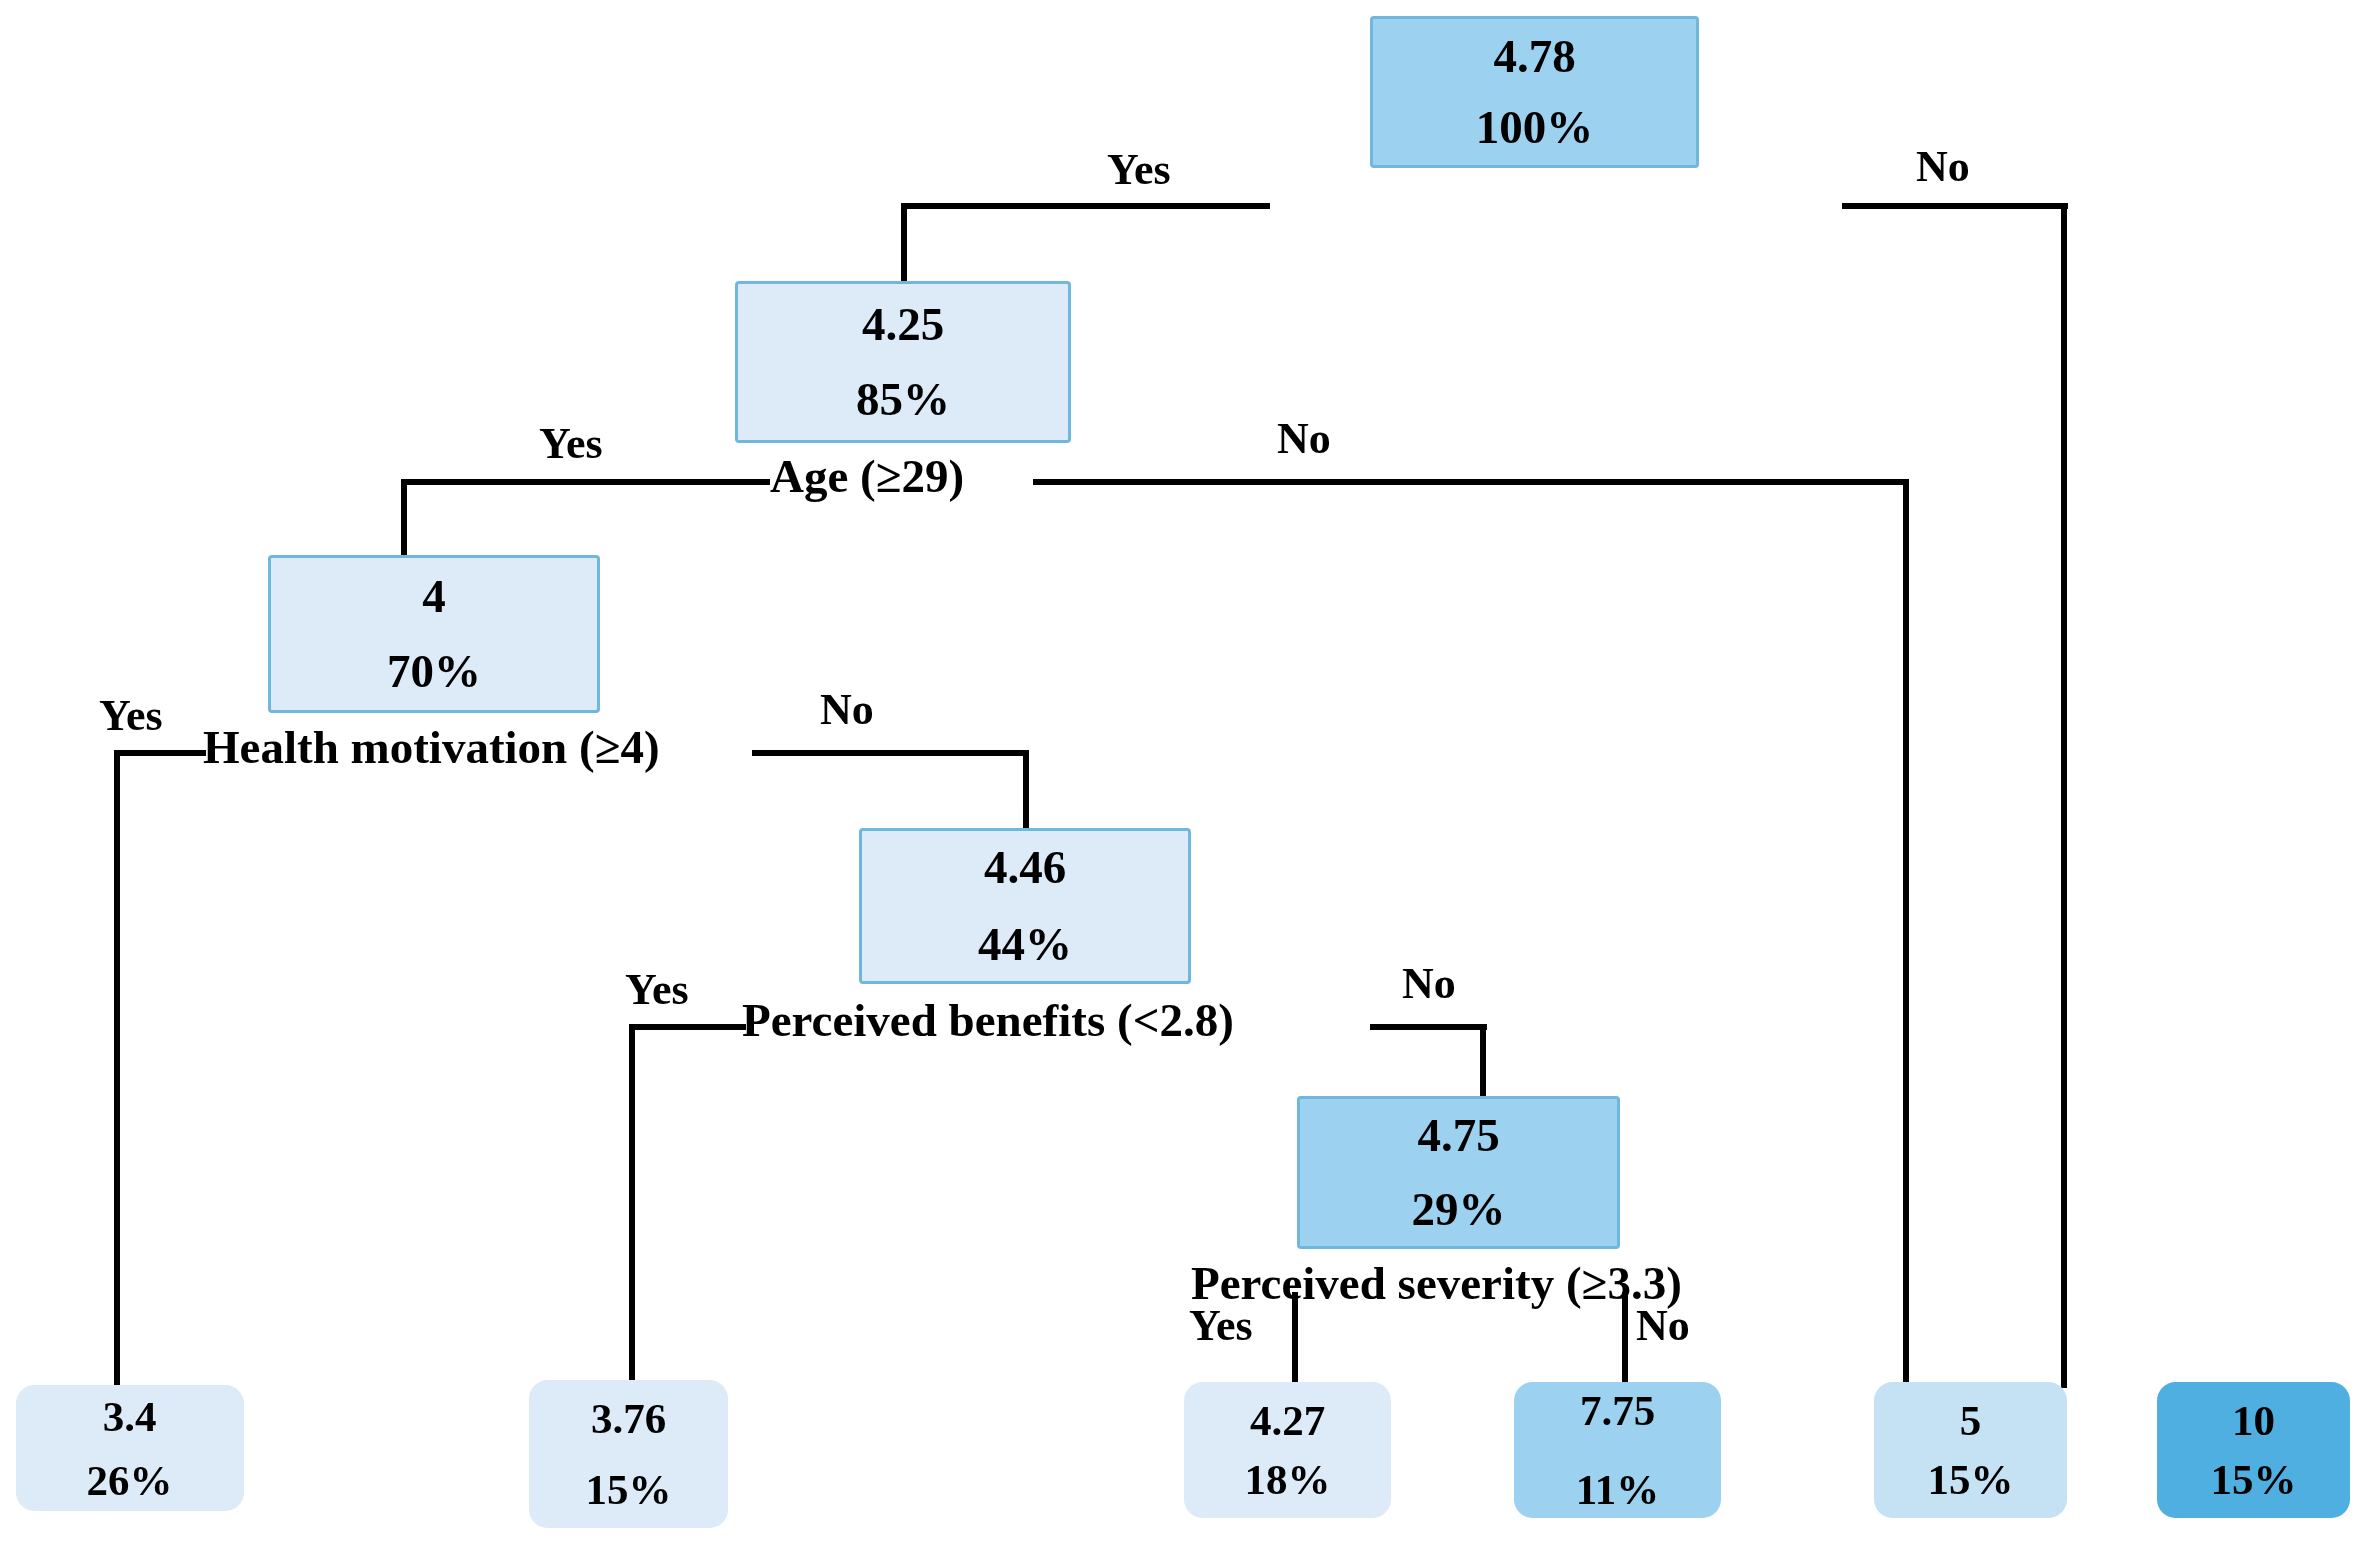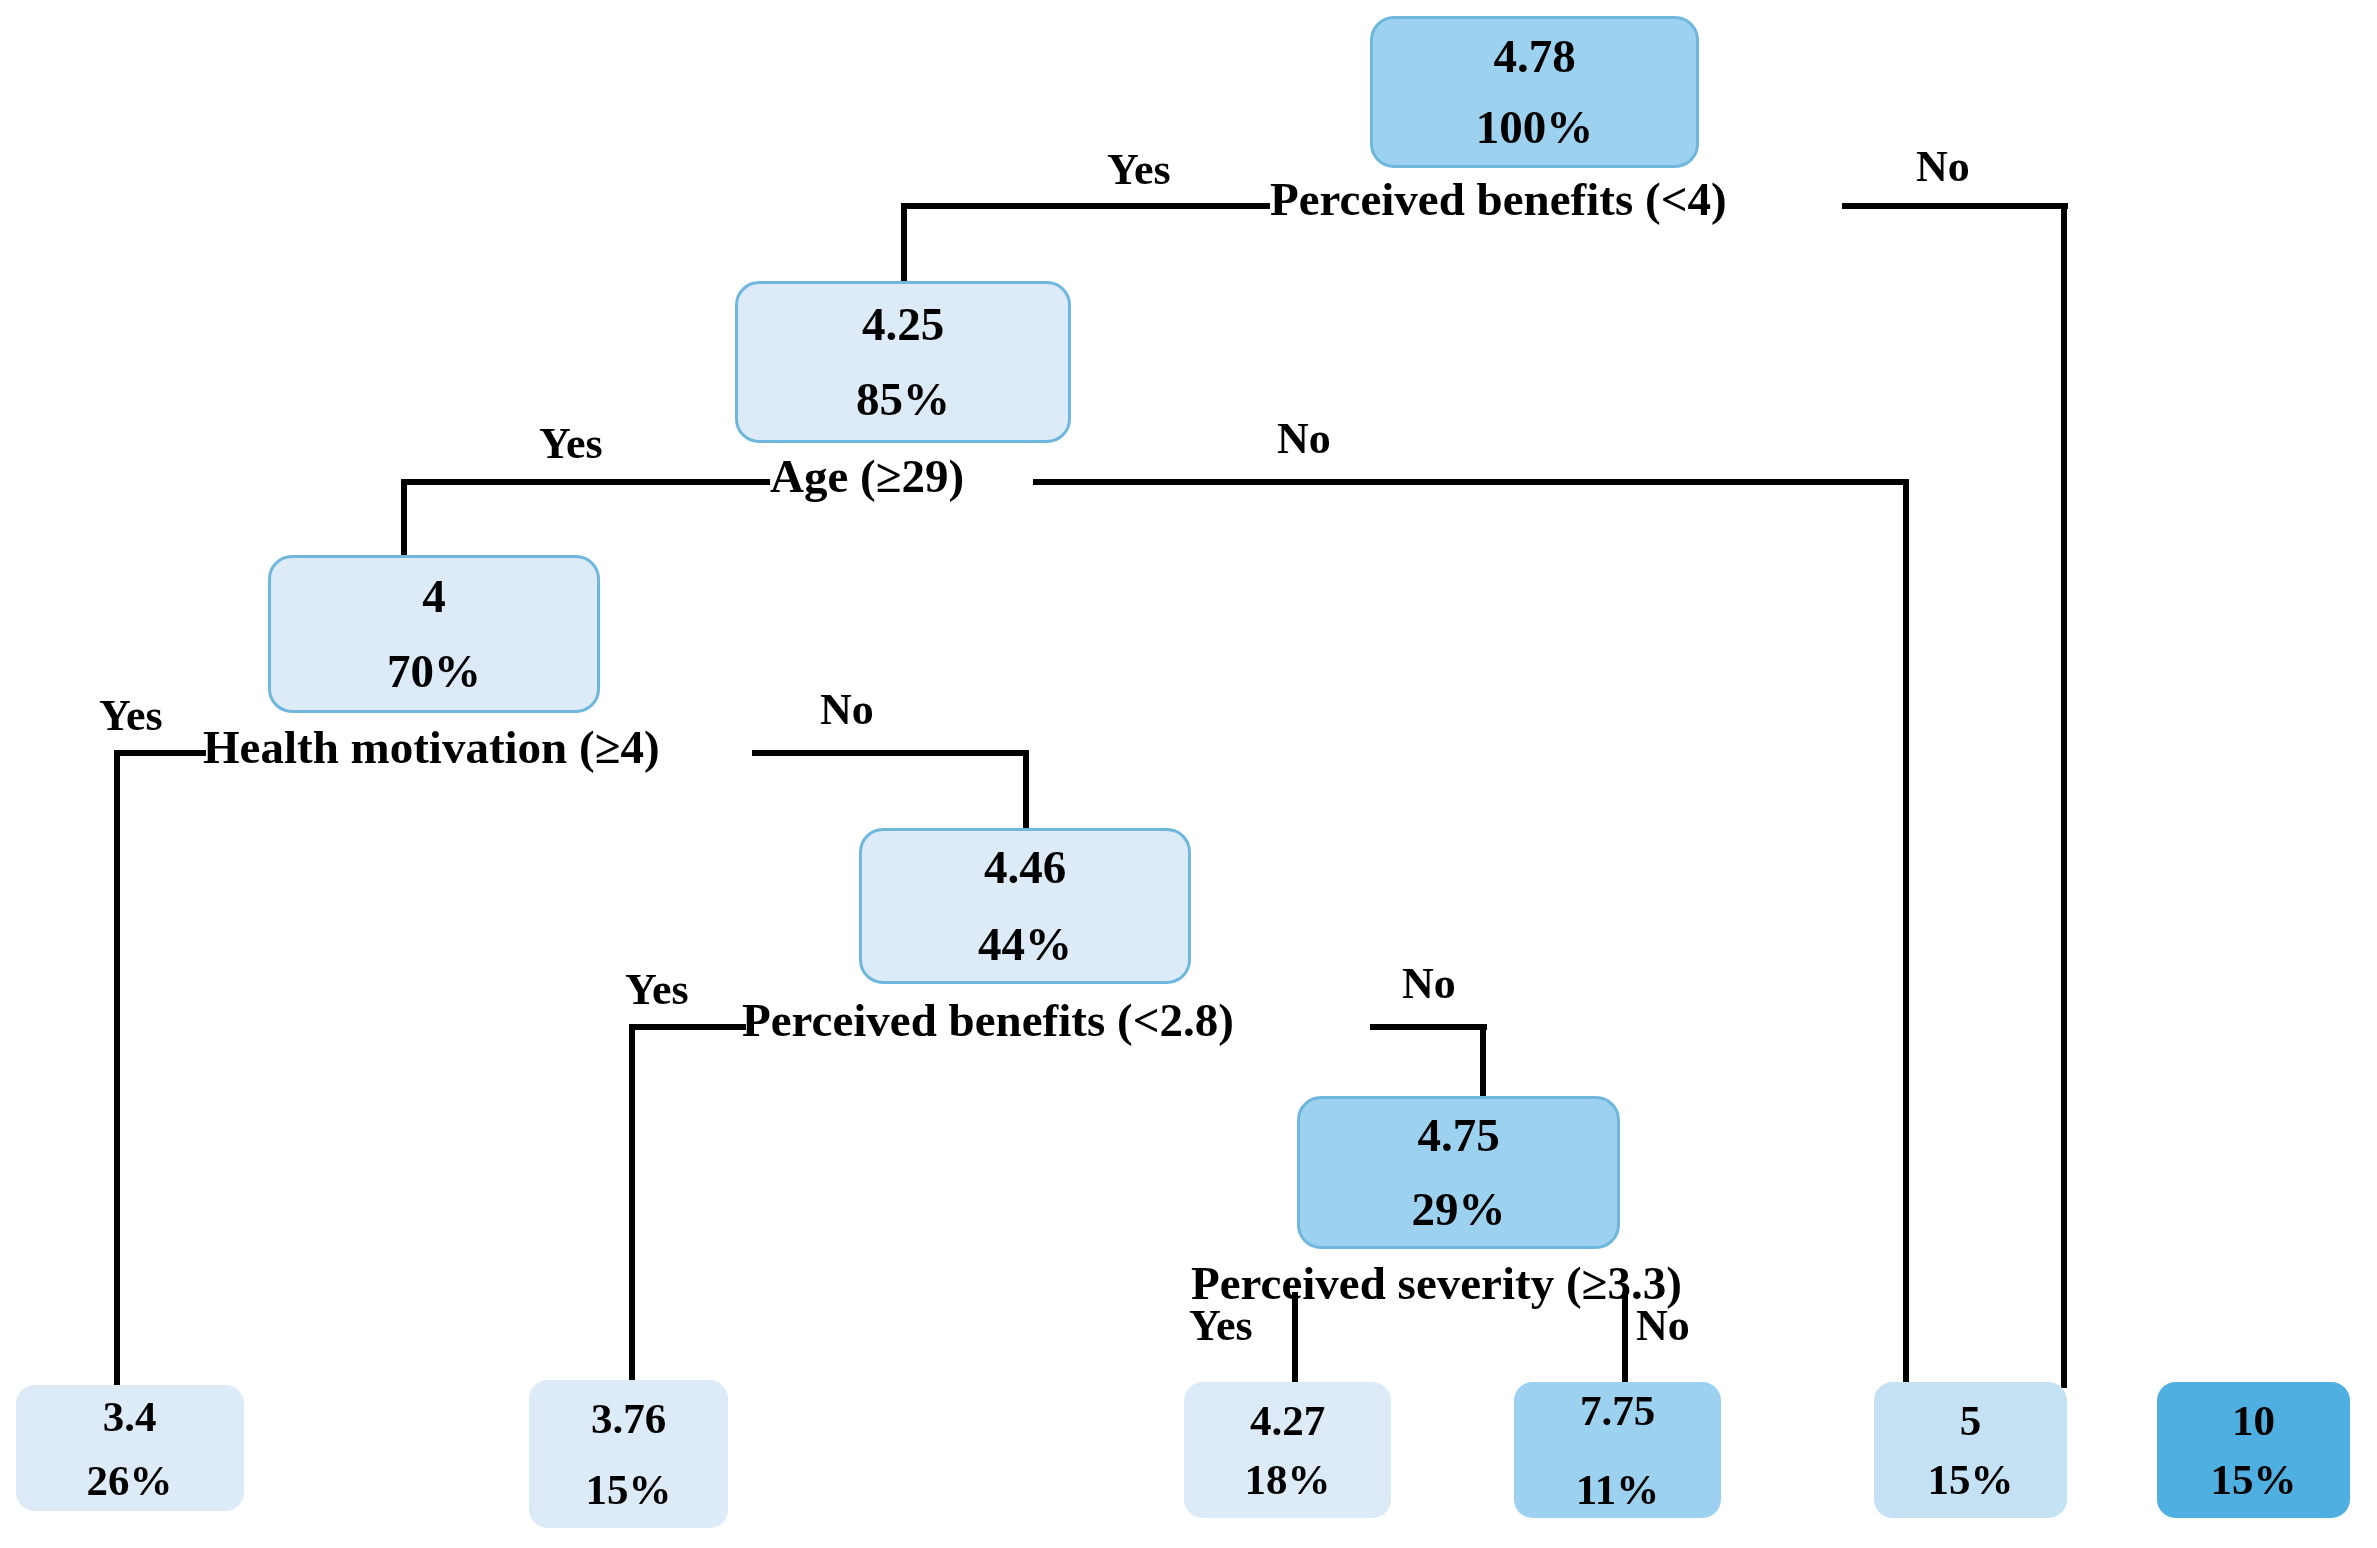--- a/index.html
+++ b/index.html
@@ -11,21 +11,21 @@
     position: relative;
     width: 2377px;
     height: 1549px;
     background: #ffffff;
     overflow: hidden;
     font-family: "Liberation Serif", "DejaVu Serif", serif;
   }
   .node {
     position: absolute;
     box-sizing: border-box;
-    border-radius: 24px;
+    border-radius: 4px;
     display: flex;
     flex-direction: column;
     align-items: center;
     justify-content: center;
     color: #000000;
     font-weight: bold;
     text-align: center;
     line-height: 1.0;
   }
   .node .val {
@@ -144,21 +144,20 @@
   <div class="node leaf" style="left:1874px; top:1382px; width:193px; height:136px; background:#C5E2F4; font-size:43px; border-radius:18.5px;">
     <span class="val">5</span>
     <span class="pct" style="margin-top:15.6px;">15%</span>
   </div>
 
   <div class="node leaf" style="left:2157px; top:1382px; width:193px; height:136px; background:#4FAFE0; font-size:43px; border-radius:18.5px;">
     <span class="val">10</span>
     <span class="pct" style="margin-top:15.6px;">15%</span>
   </div>
 
-  <div class="split-label" style="left:1270px; top:176px; font-size:47px;">Perceived benefits (&lt;4)</div>
 
   <div class="split-label" style="left:770px; top:453px; font-size:47px;">Age (≥29)</div>
 
   <div class="split-label" style="left:203px; top:724px; font-size:47px;">Health motivation (≥4)</div>
 
   <div class="split-label" style="left:742px; top:997px; font-size:47px;">Perceived benefits (&lt;2.8)</div>
 
   <div class="split-label" style="left:1191px; top:1260px; font-size:47px;">Perceived severity (≥3.3)</div>
 
   <div class="branch-label" style="left:1107px; top:148px; font-size:44px;">Yes</div>

